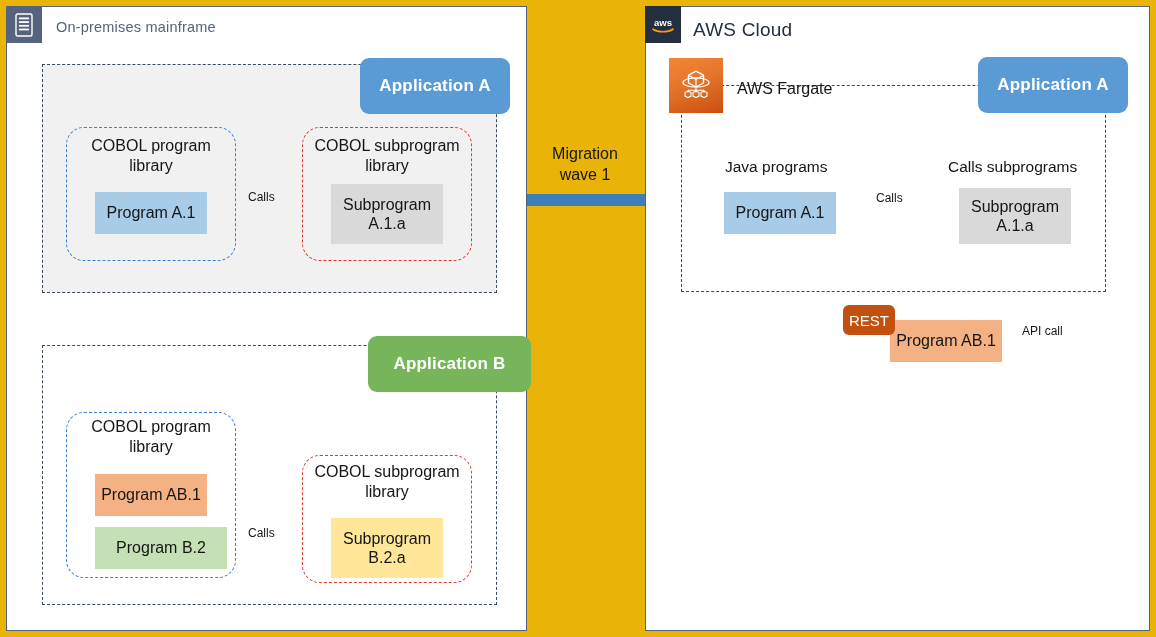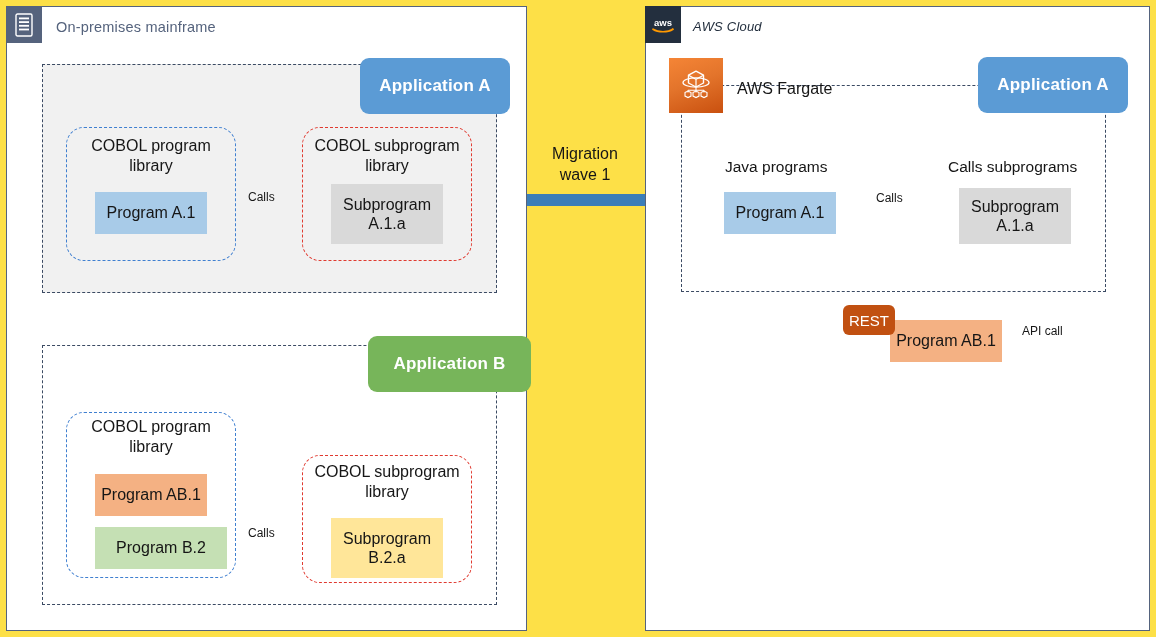--- a/index.html
+++ b/index.html
@@ -8,21 +8,21 @@
     padding: 0;
     background: #ffffff;
   }
   body {
     font-family: "Liberation Sans", sans-serif;
   }
   #canvas {
     position: relative;
     width: 1156px;
     height: 637px;
-    background: #fde047;
+    background: #eab308;
     overflow: hidden;
   }
   .abs { position: absolute; box-sizing: border-box; }
 
   
   .group-frame {
     border: 1px solid #55637d;
     background: #ffffff;
   }
   .group-tab {
@@ -38,24 +38,23 @@
     justify-content: center;
   }
   .group-title {
     color: #55637d;
     font-size: 14.5px;
     letter-spacing: .2px;
     white-space: nowrap;
   }
   .group-title-aws {
     color: #232f3e;
-    font-size: 13px;
+    font-size: 19px;
     letter-spacing: .2px;
     white-space: nowrap;
-    font-style: italic;
   }
 
   
   .dashed-app {
     border: 1.4px dashed #3b4a63;
     background: transparent;
   }
   .dashed-app.filled { background: #f1f1f1; }
 
   .dashed-lib-blue {

